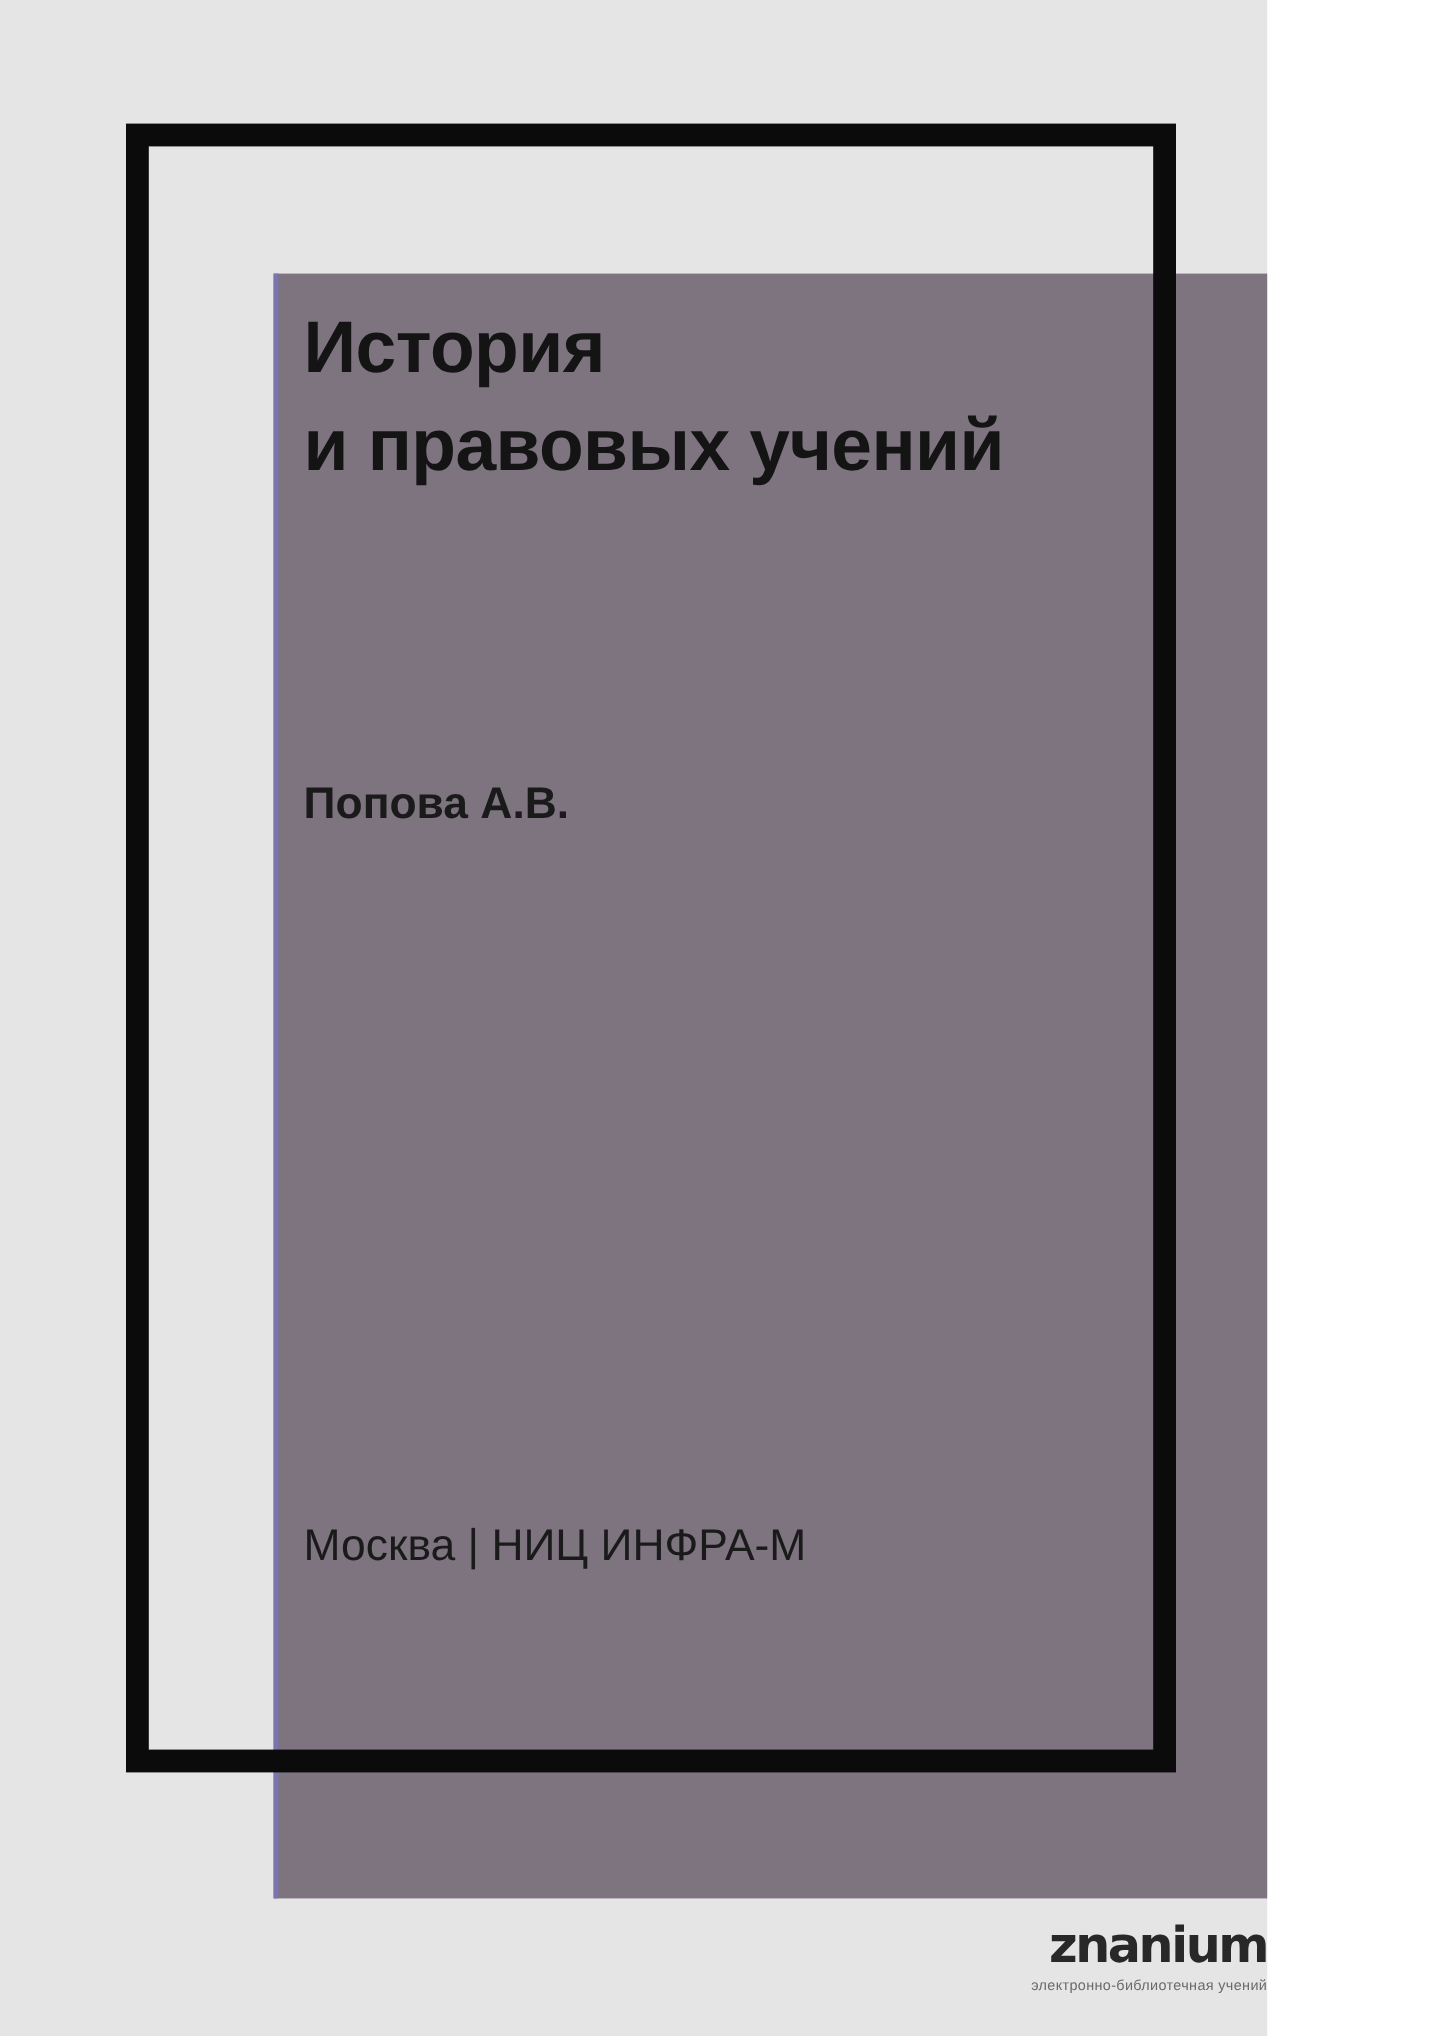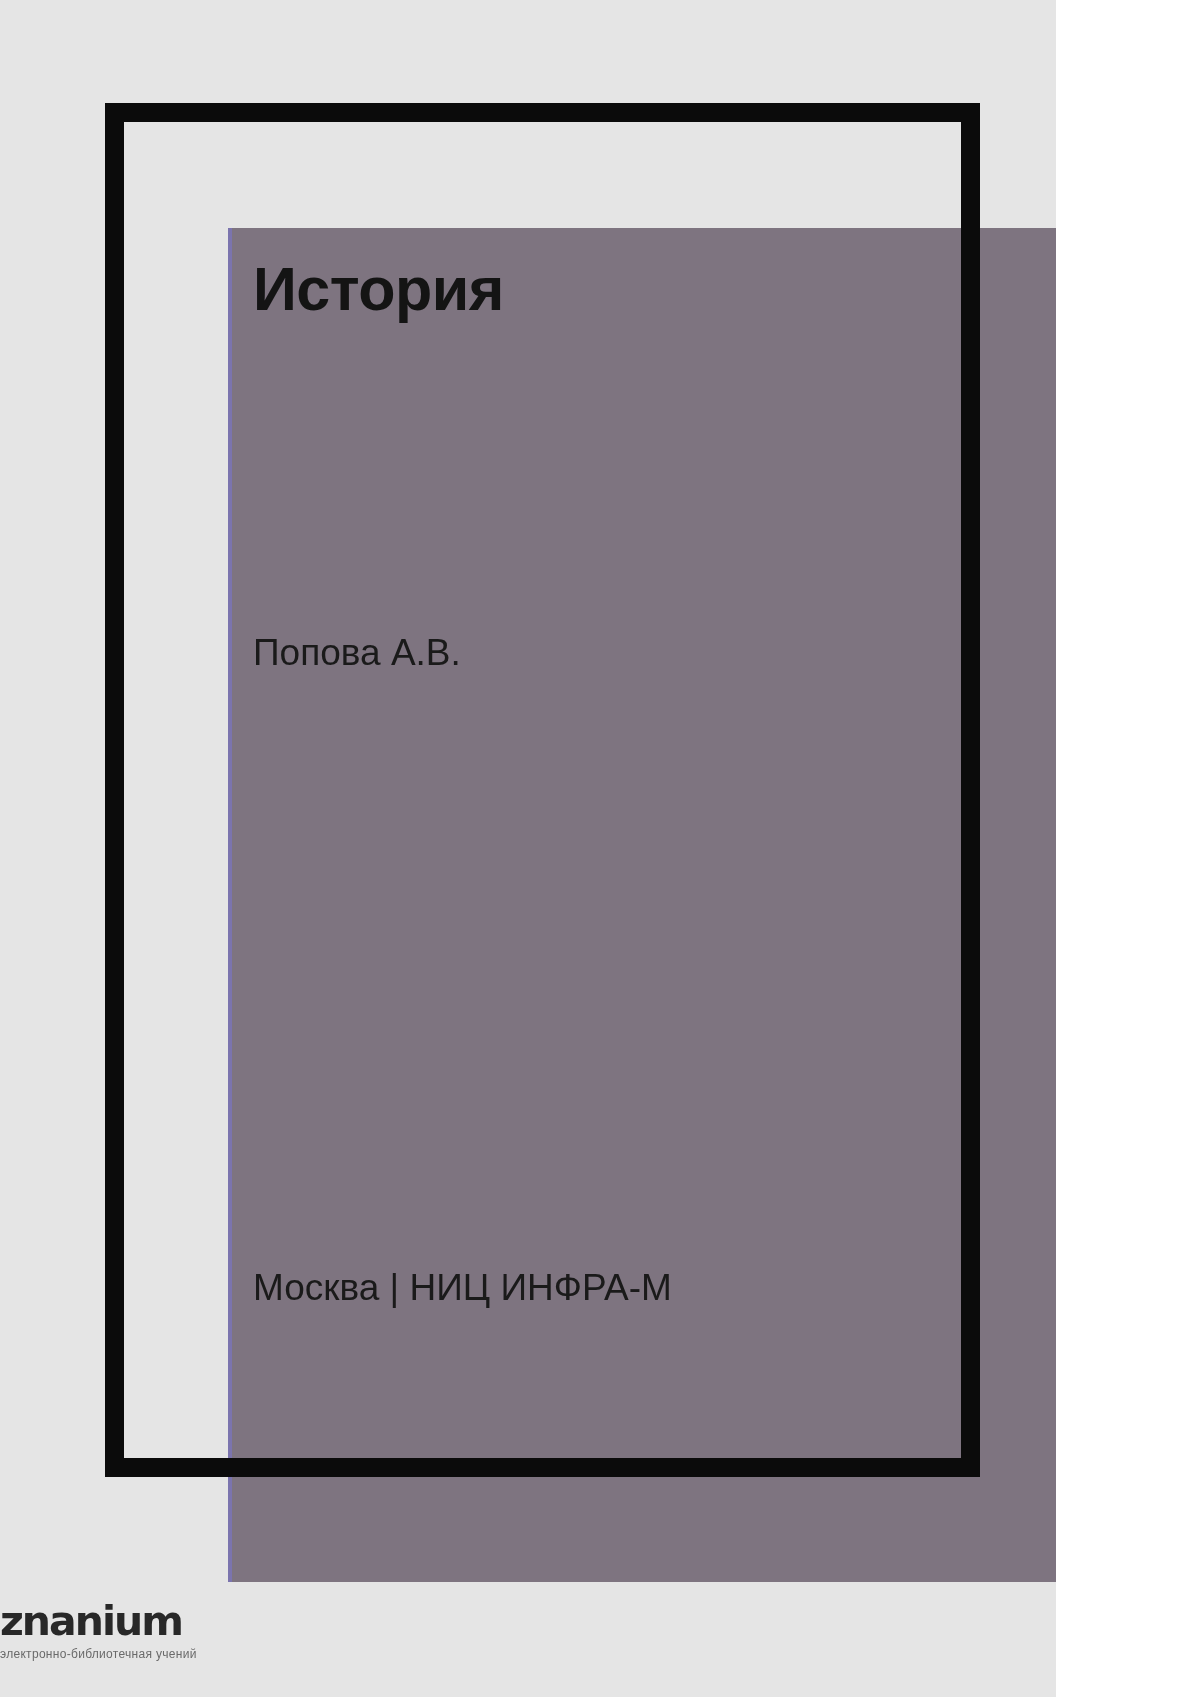--- a/index.html
+++ b/index.html
@@ -47,24 +47,24 @@
     font-size: 61px;
     font-weight: bold;
     line-height: 82px;
     color: #141414;
     letter-spacing: -0.5px;
     white-space: nowrap;
   }
   .author-name {
     position: absolute;
     left: 253px;
-    top: 632px;
+    top: 649px;
     z-index: 3;
     font-size: 37px;
-    font-weight: normal;
+    font-weight: bold;
     color: #1a1a1a;
     white-space: nowrap;
   }
   .imprint {
     position: absolute;
     left: 253px;
     top: 1265px;
     z-index: 3;
     font-size: 37px;
     line-height: 46px;
@@ -72,21 +72,21 @@
     white-space: nowrap;
   }
   .logo-block {
     position: absolute;
     left: 0;
     right: 0;
     top: 1601px;
     z-index: 3;
     display: flex;
     flex-direction: column;
-    align-items: flex-start;
+    align-items: flex-end;
   }
   .logo-wordmark {
     font-family: "DejaVu Sans", sans-serif;
     font-size: 41px;
     font-weight: bold;
     letter-spacing: -2px;
     color: #282828;
     line-height: 1;
   }
   .logo-tagline {
@@ -101,20 +101,21 @@
 <body>
 
 <div class="page">
 
   <div class="cover-panel"></div>
 
   <div class="cover-frame"></div>
 
   <div class="book-title">
     <div>История</div>
+    <div>и правовых учений</div>
   </div>
 
   <div class="author-name">Попова А.В.</div>
 
   <div class="imprint">
     <div>Москва | НИЦ ИНФРА-М</div>
   </div>
 
   <div class="logo-block">
     <div class="logo-wordmark">znanium</div>

